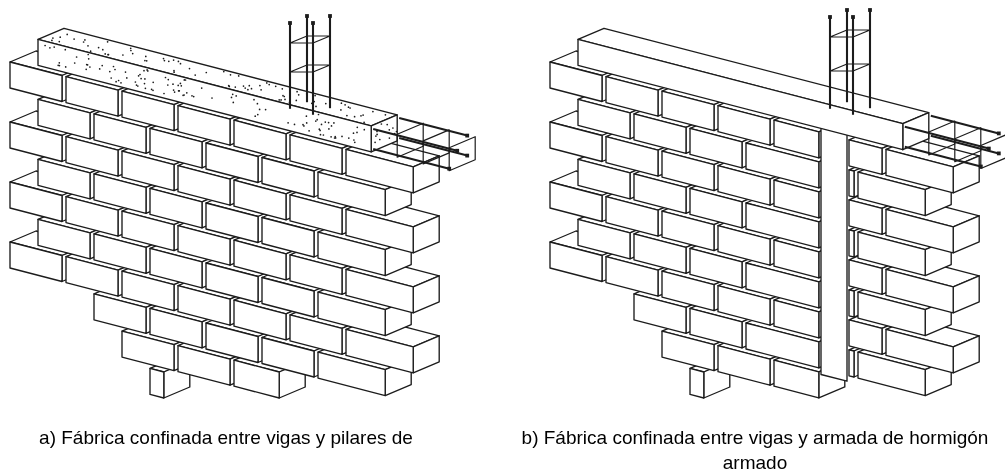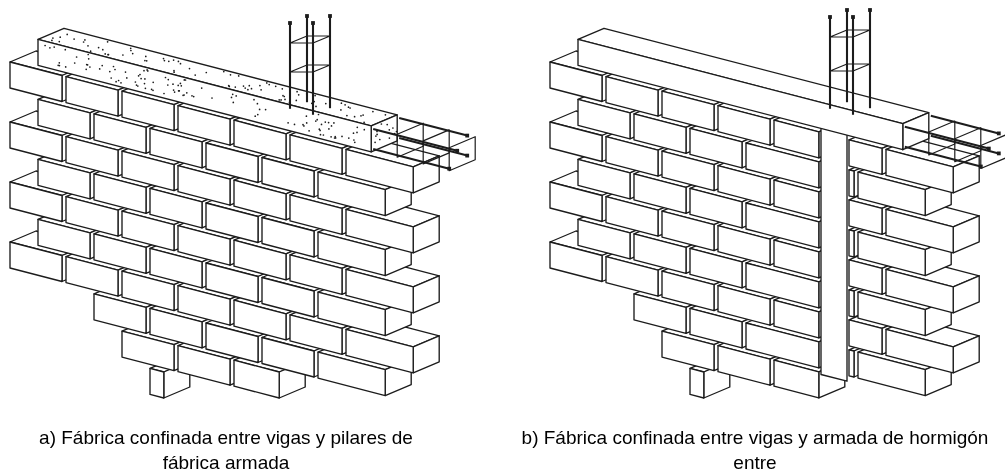--- a/index.html
+++ b/index.html
@@ -613,19 +613,18 @@
           <line x1="904.8" y1="126.728" x2="988.8" y2="148.56799999999998" stroke="#1c1c1c" stroke-width="2.1"></line>
           <rect x="986.9" y="146.66799999999998" width="3.8" height="3.8" fill="#1c1c1c"></rect>
           <line x1="904.8" y1="146.728" x2="980.8" y2="166.488" stroke="#1c1c1c" stroke-width="2.1"></line>
           <rect x="978.9" y="164.588" width="3.8" height="3.8" fill="#1c1c1c"></rect>
         </g>
       </g>
     </svg>
 
   <div class="caption a">
     <div>a) Fábrica confinada entre vigas y pilares de</div>
-    <div>fábrica armada</div>
   </div>
   <div class="caption b">
     <div>b) Fábrica confinada entre vigas y armada de hormigón</div>
-    <div>entre</div>
+    <div>armado</div>
   </div>
 </div>
 
 </body></html>

